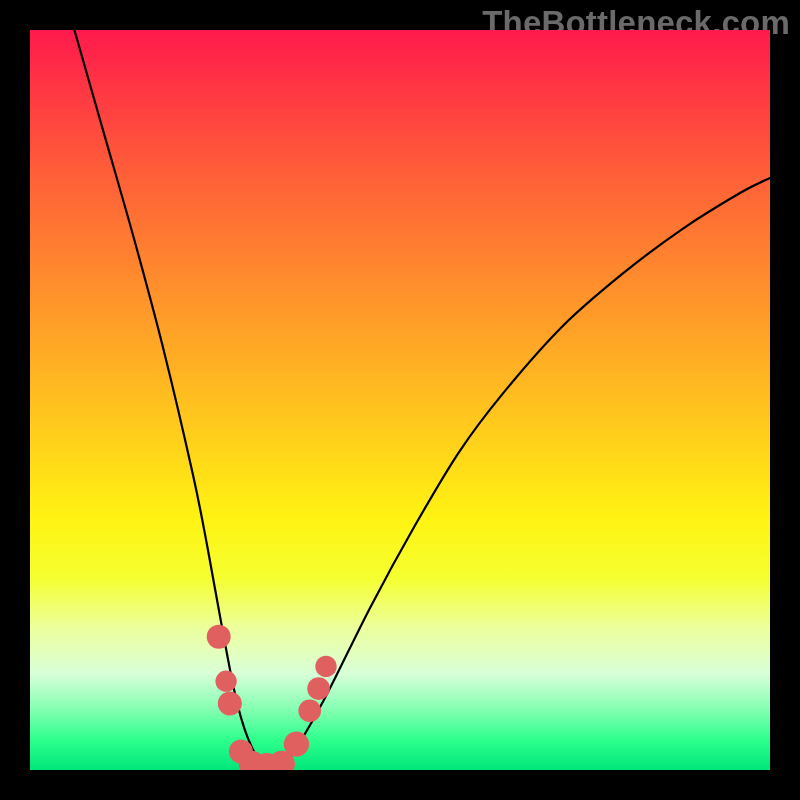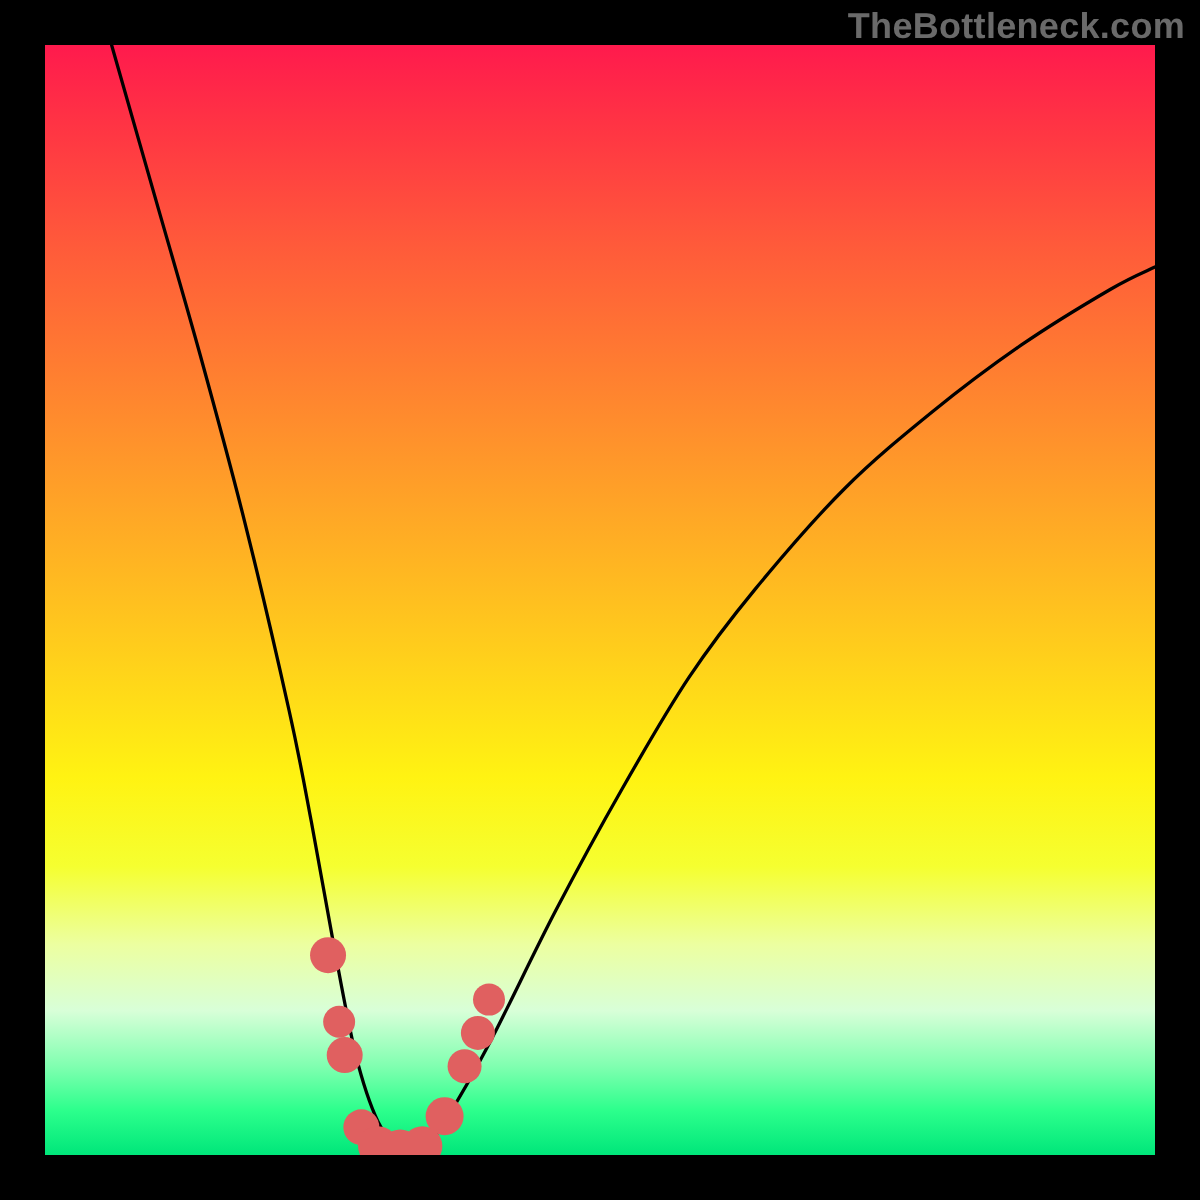--- a/index.html
+++ b/index.html
@@ -38,21 +38,21 @@
       #80ffb0 92%,
       #2cff8c 96%,
       #00e67a 100%
     );
   }
   .watermark {
     position: absolute;
     top: 4px;
     right: 10px;
     font-family: Arial, Helvetica, sans-serif;
-    font-size: 24px;
+    font-size: 33px;
     font-weight: 600;
     color: #6a6a6a;
     letter-spacing: 0.2px;
     user-select: none;
   }
   svg.curve {
     position: absolute;
     left: 0;
     top: 0;
     width: 740px;

